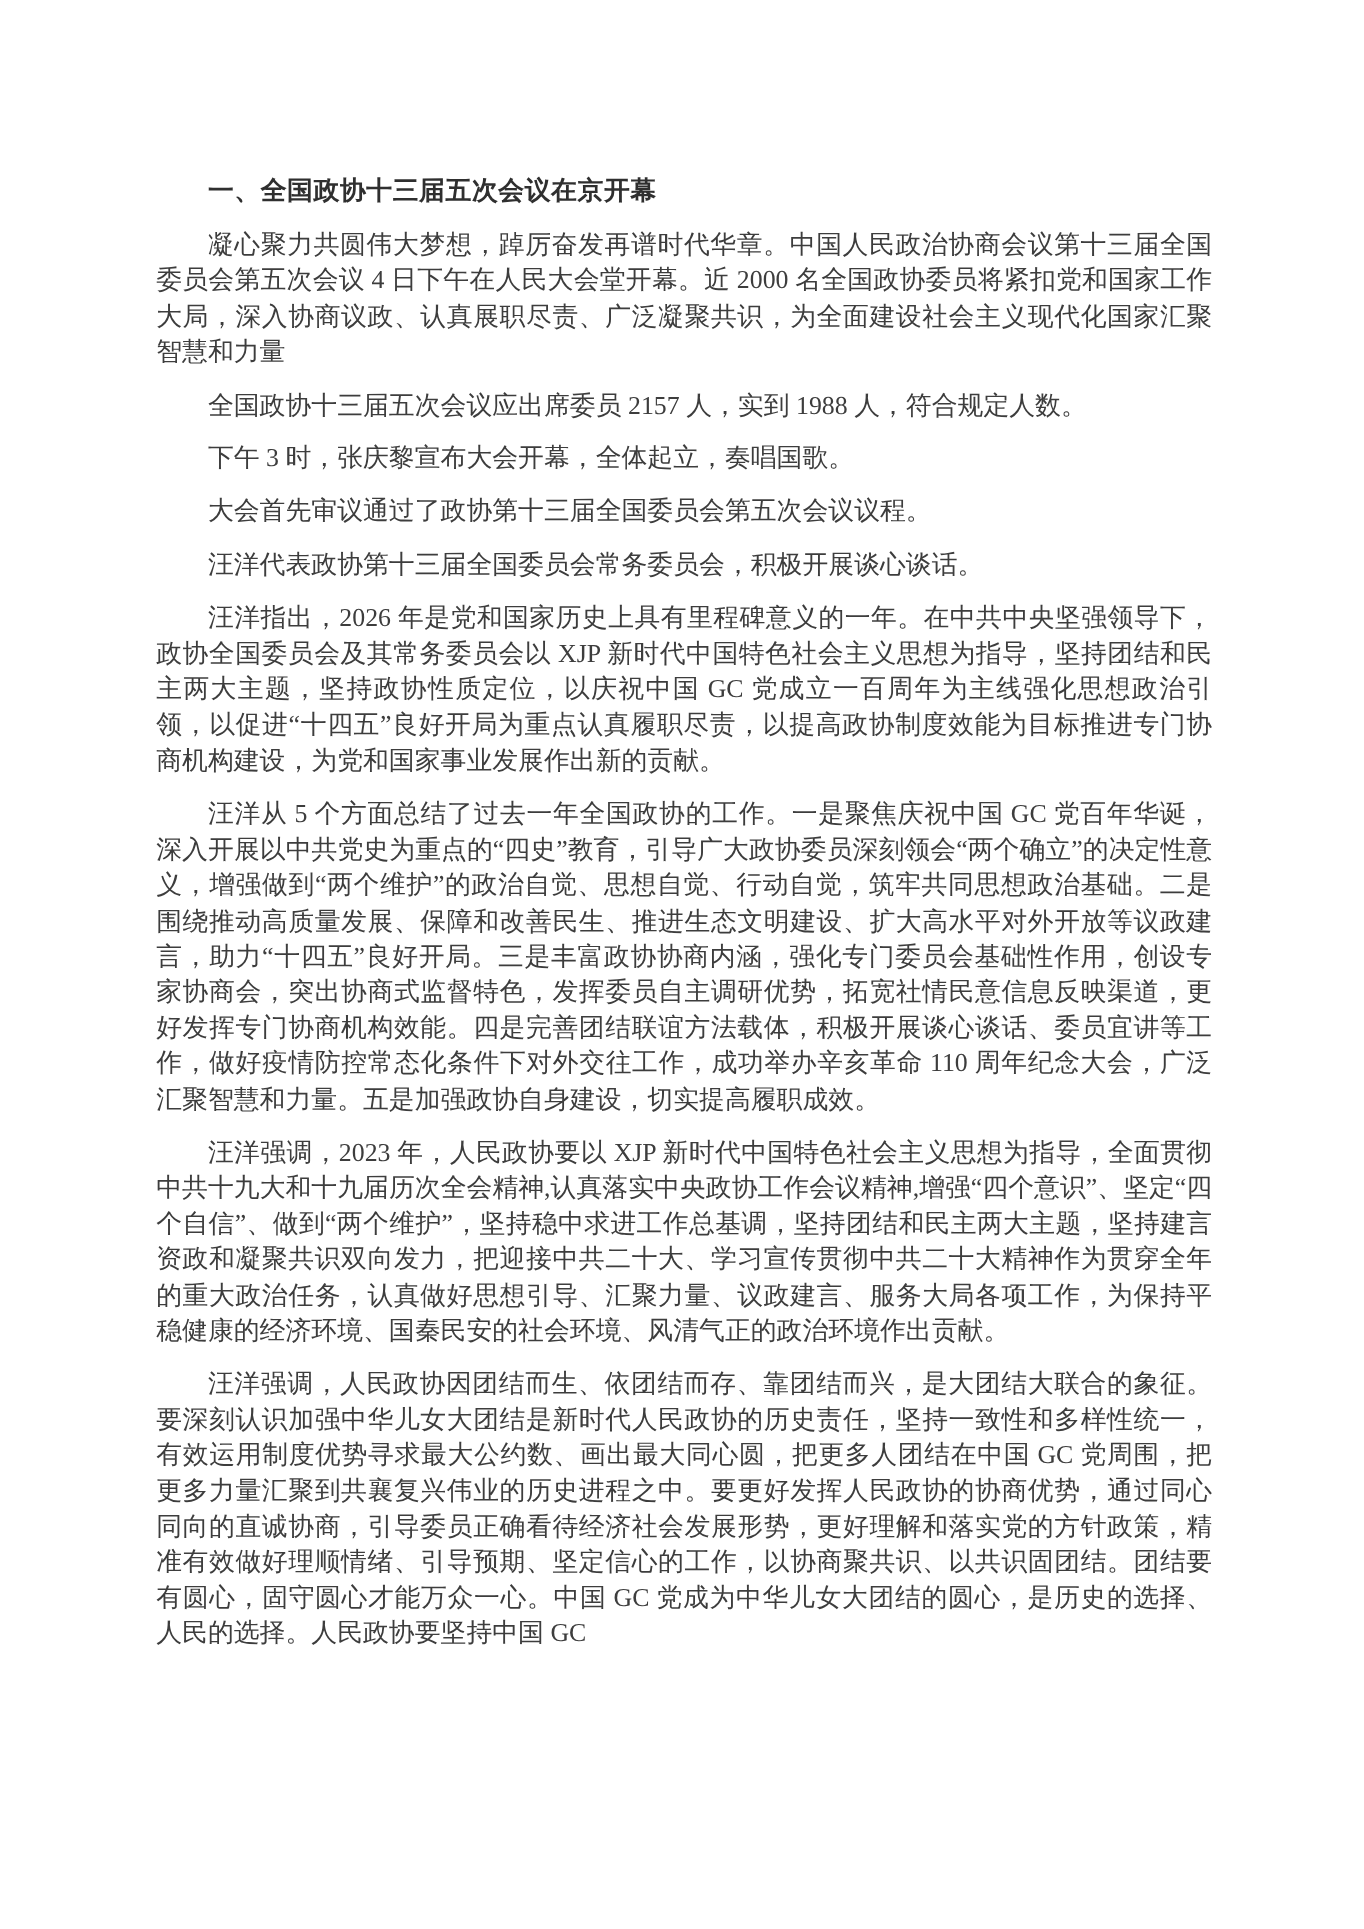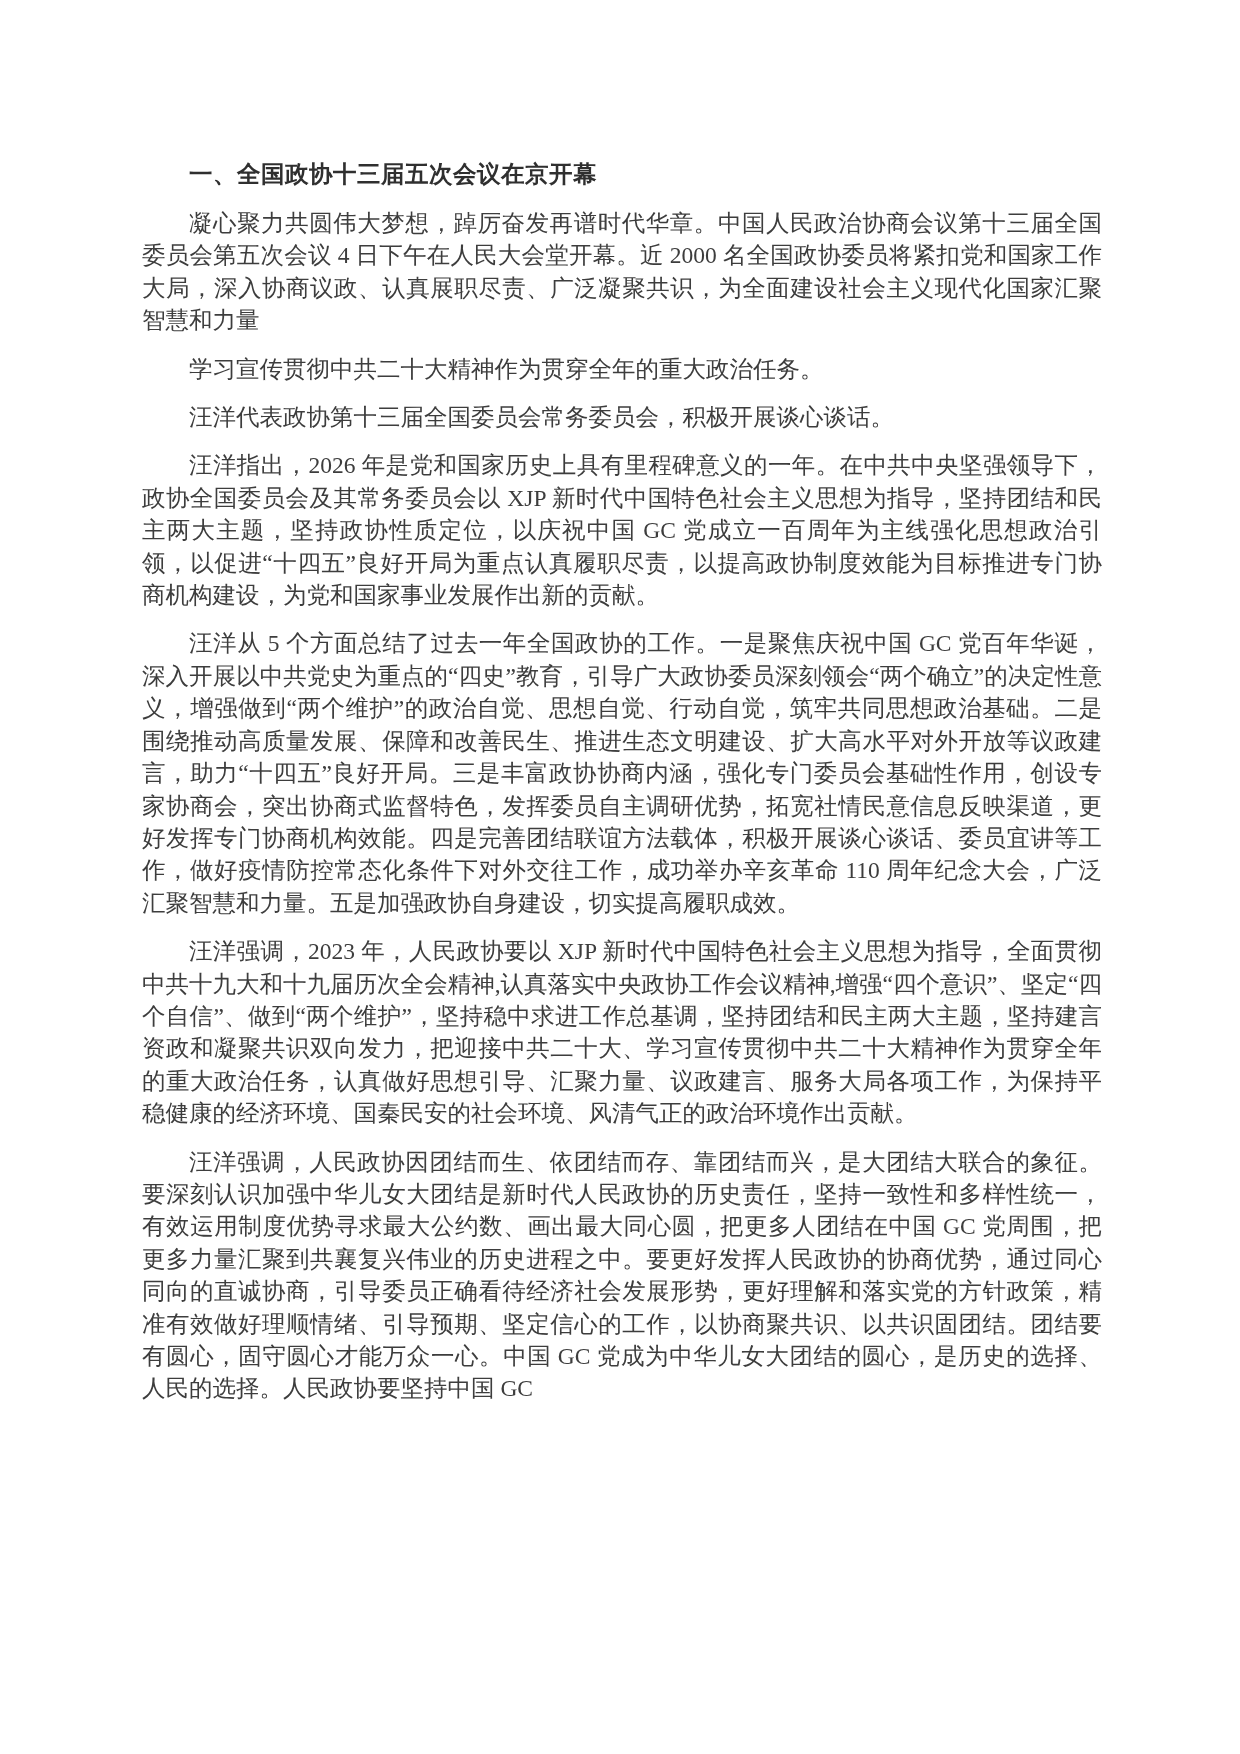--- a/index.html
+++ b/index.html
@@ -38,19 +38,21 @@
     text-align: justify;
     word-break: break-all;
   }
 </style>
 </head>
 <body>
 
 <div class="page">
   <h1 class="doc-heading">一、全国政协十三届五次会议在京开幕</h1>
   <p class="doc-para">凝心聚力共圆伟大梦想，踔厉奋发再谱时代华章。中国人民政治协商会议第十三届全国委员会第五次会议 4 日下午在人民大会堂开幕。近 2000 名全国政协委员将紧扣党和国家工作大局，深入协商议政、认真展职尽责、广泛凝聚共识，为全面建设社会主义现代化国家汇聚智慧和力量</p>
-  <p class="doc-para">学习宣传贯彻中共二十大精神作为贯穿全年的重大政治任务。</p>
+  <p class="doc-para">全国政协十三届五次会议应出席委员 2157 人，实到 1988 人，符合规定人数。</p>
+  <p class="doc-para">下午 3 时，张庆黎宣布大会开幕，全体起立，奏唱国歌。</p>
+  <p class="doc-para">大会首先审议通过了政协第十三届全国委员会第五次会议议程。</p>
   <p class="doc-para">汪洋代表政协第十三届全国委员会常务委员会，积极开展谈心谈话。</p>
   <p class="doc-para">汪洋指出，2026 年是党和国家历史上具有里程碑意义的一年。在中共中央坚强领导下，政协全国委员会及其常务委员会以 XJP 新时代中国特色社会主义思想为指导，坚持团结和民主两大主题，坚持政协性质定位，以庆祝中国 GC 党成立一百周年为主线强化思想政治引领，以促进“十四五”良好开局为重点认真履职尽责，以提高政协制度效能为目标推进专门协商机构建设，为党和国家事业发展作出新的贡献。</p>
   <p class="doc-para">汪洋从 5 个方面总结了过去一年全国政协的工作。一是聚焦庆祝中国 GC 党百年华诞，深入开展以中共党史为重点的“四史”教育，引导广大政协委员深刻领会“两个确立”的决定性意义，增强做到“两个维护”的政治自觉、思想自觉、行动自觉，筑牢共同思想政治基础。二是围绕推动高质量发展、保障和改善民生、推进生态文明建设、扩大高水平对外开放等议政建言，助力“十四五”良好开局。三是丰富政协协商内涵，强化专门委员会基础性作用，创设专家协商会，突出协商式监督特色，发挥委员自主调研优势，拓宽社情民意信息反映渠道，更好发挥专门协商机构效能。四是完善团结联谊方法载体，积极开展谈心谈话、委员宜讲等工作，做好疫情防控常态化条件下对外交往工作，成功举办辛亥革命 110 周年纪念大会，广泛汇聚智慧和力量。五是加强政协自身建设，切实提高履职成效。</p>
   <p class="doc-para">汪洋强调，2023 年，人民政协要以 XJP 新时代中国特色社会主义思想为指导，全面贯彻中共十九大和十九届历次全会精神,认真落实中央政协工作会议精神,增强“四个意识”、坚定“四个自信”、做到“两个维护”，坚持稳中求进工作总基调，坚持团结和民主两大主题，坚持建言资政和凝聚共识双向发力，把迎接中共二十大、学习宣传贯彻中共二十大精神作为贯穿全年的重大政治任务，认真做好思想引导、汇聚力量、议政建言、服务大局各项工作，为保持平稳健康的经济环境、国秦民安的社会环境、风清气正的政治环境作出贡献。</p>
   <p class="doc-para">汪洋强调，人民政协因团结而生、依团结而存、靠团结而兴，是大团结大联合的象征。要深刻认识加强中华儿女大团结是新时代人民政协的历史责任，坚持一致性和多样性统一，有效运用制度优势寻求最大公约数、画出最大同心圆，把更多人团结在中国 GC 党周围，把更多力量汇聚到共襄复兴伟业的历史进程之中。要更好发挥人民政协的协商优势，通过同心同向的直诚协商，引导委员正确看待经济社会发展形势，更好理解和落实党的方针政策，精准有效做好理顺情绪、引导预期、坚定信心的工作，以协商聚共识、以共识固团结。团结要有圆心，固守圆心才能万众一心。中国 GC 党成为中华儿女大团结的圆心，是历史的选择、人民的选择。人民政协要坚持中国 GC</p>
 </div>
 
 </body></html>

